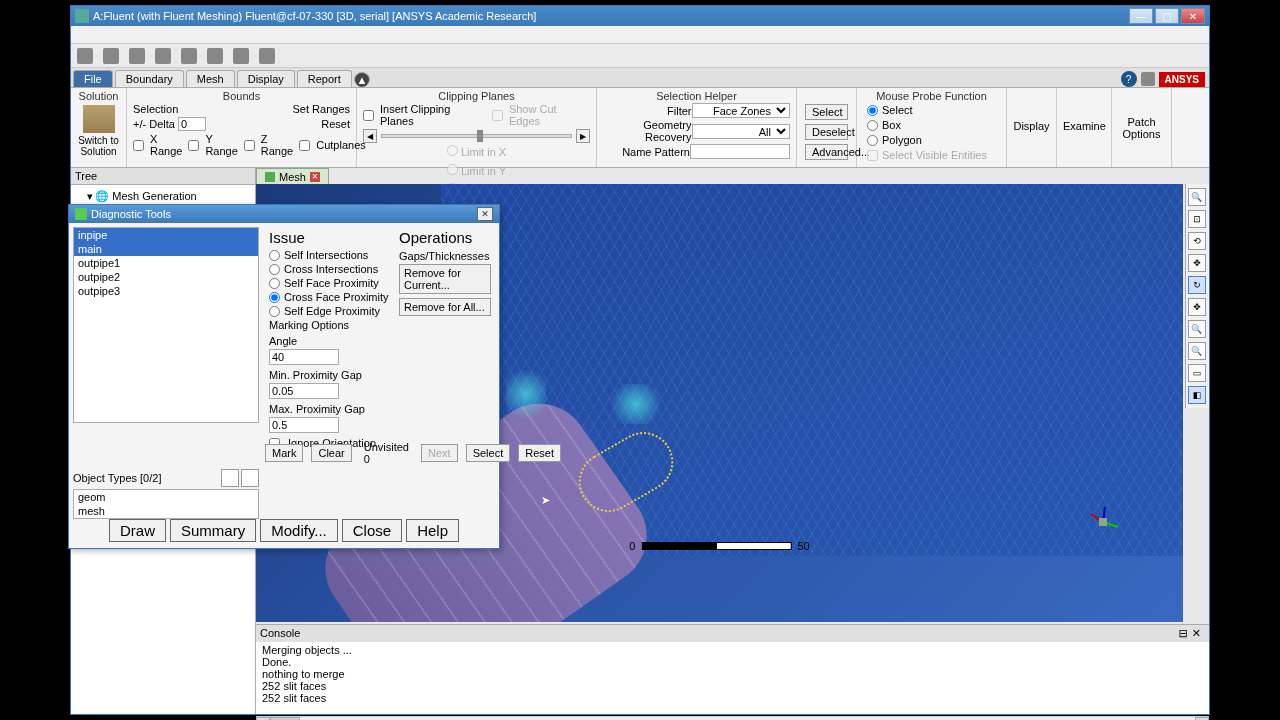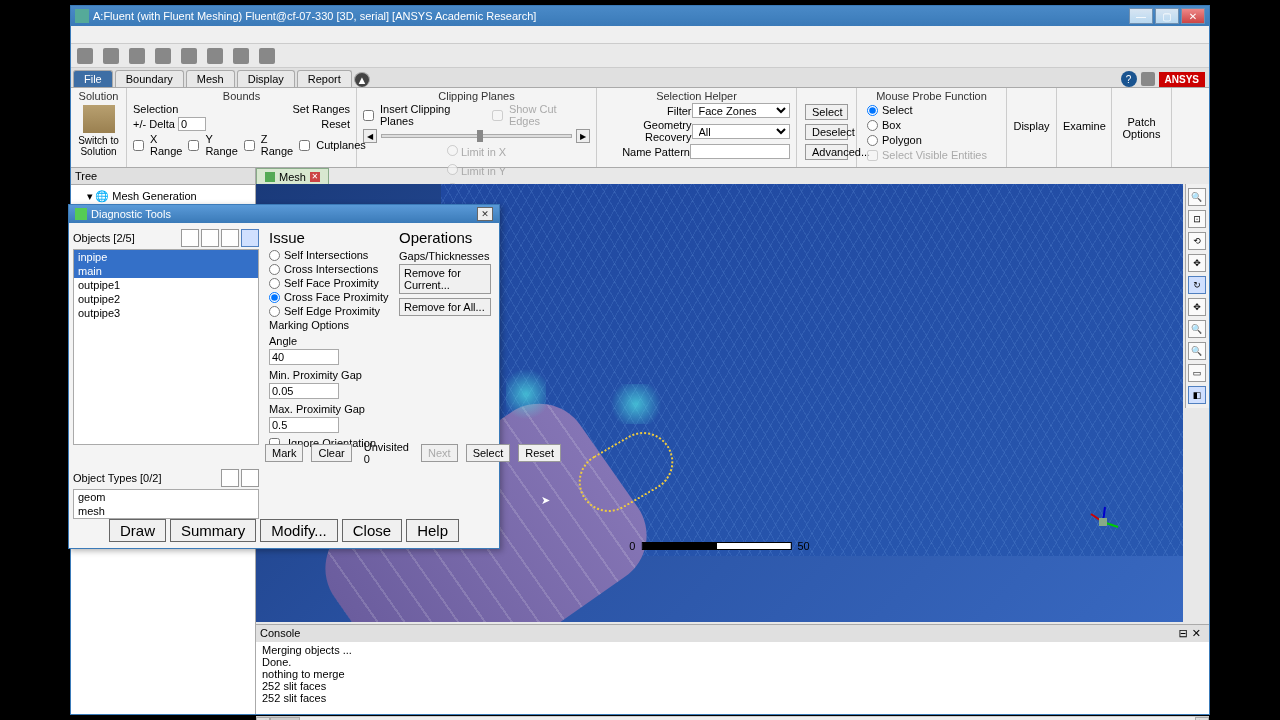--- a/index.html
+++ b/index.html
@@ -38,21 +38,21 @@
 .clip-group { width: 240px; }
 .clip-body { display:flex; flex-direction:column; gap:2px; font-size:10px; }
 .slider-row { display:flex; align-items:center; gap:4px; }
 .slider { flex:1; height:4px; background:#ddd; border:1px solid #aaa; position:relative; }
 .slider-handle { position:absolute; width:6px; height:12px; background:#888; top:-5px; left:50%; }
 .arrow-btn { width:14px; height:14px; border:1px solid #999; background:#eee; display:flex; align-items:center; justify-content:center; font-size:8px; }
 
 .sel-helper-group { width: 200px; }
 .sel-body { display:flex; flex-direction:column; gap:1px; font-size:10px; }
 .sel-row { display:flex; align-items:center; }
-.sel-input { height:15px; border:1px solid #aaa; background:#fff; padding:0 2px; width:100px; }
+.sel-input { height:15px; border:1px solid #aaa; background:#fff; padding:0 2px; width:100px;text-align:right; }
 .sel-btn { padding:1px 6px; border:1px solid #999; background:#f0f0f0; }
 
 .mouse-group { width: 150px; }
 .mouse-body { display:flex; flex-direction:column; gap:1px; font-size:10px; align-items:flex-start; padding-left:4px;}
 .display-group { width:50px; text-align:center; }
 .examine-group { width:55px; text-align:center; }
 .patch-group { width:60px; text-align:center; }
 
 .main-content { position:absolute; top: 162px; left:0; right:0; bottom:0; display:flex; }
 .tree-panel { width: 185px; background:#fff; border-right:1px solid #aaa; }
@@ -379,29 +379,20 @@
 </div>
 
 <div class="diag-dialog">
   <div class="diag-title">
     <div class="diag-title-icon"></div>
     <span>Diagnostic Tools</span>
     <div class="diag-close">✕</div>
   </div>
   <div class="diag-row1">
     <div class="objects-panel">
-      <div class="objects-header">
-        <span>Objects [2/5]</span>
-        <div class="objects-header-btns">
-          <div class="hdr-btn"></div>
-          <div class="hdr-btn"></div>
-          <div class="hdr-btn"></div>
-          <div class="hdr-btn on"></div>
-        </div>
-      </div>
       <div class="obj-list">
         <div class="obj-item selected">inpipe</div>
         <div class="obj-item selected">main</div>
         <div class="obj-item">outpipe1</div>
         <div class="obj-item">outpipe2</div>
         <div class="obj-item">outpipe3</div>
       </div>
     </div>
     <div class="settings-panel">
       <div class="issue-col">

